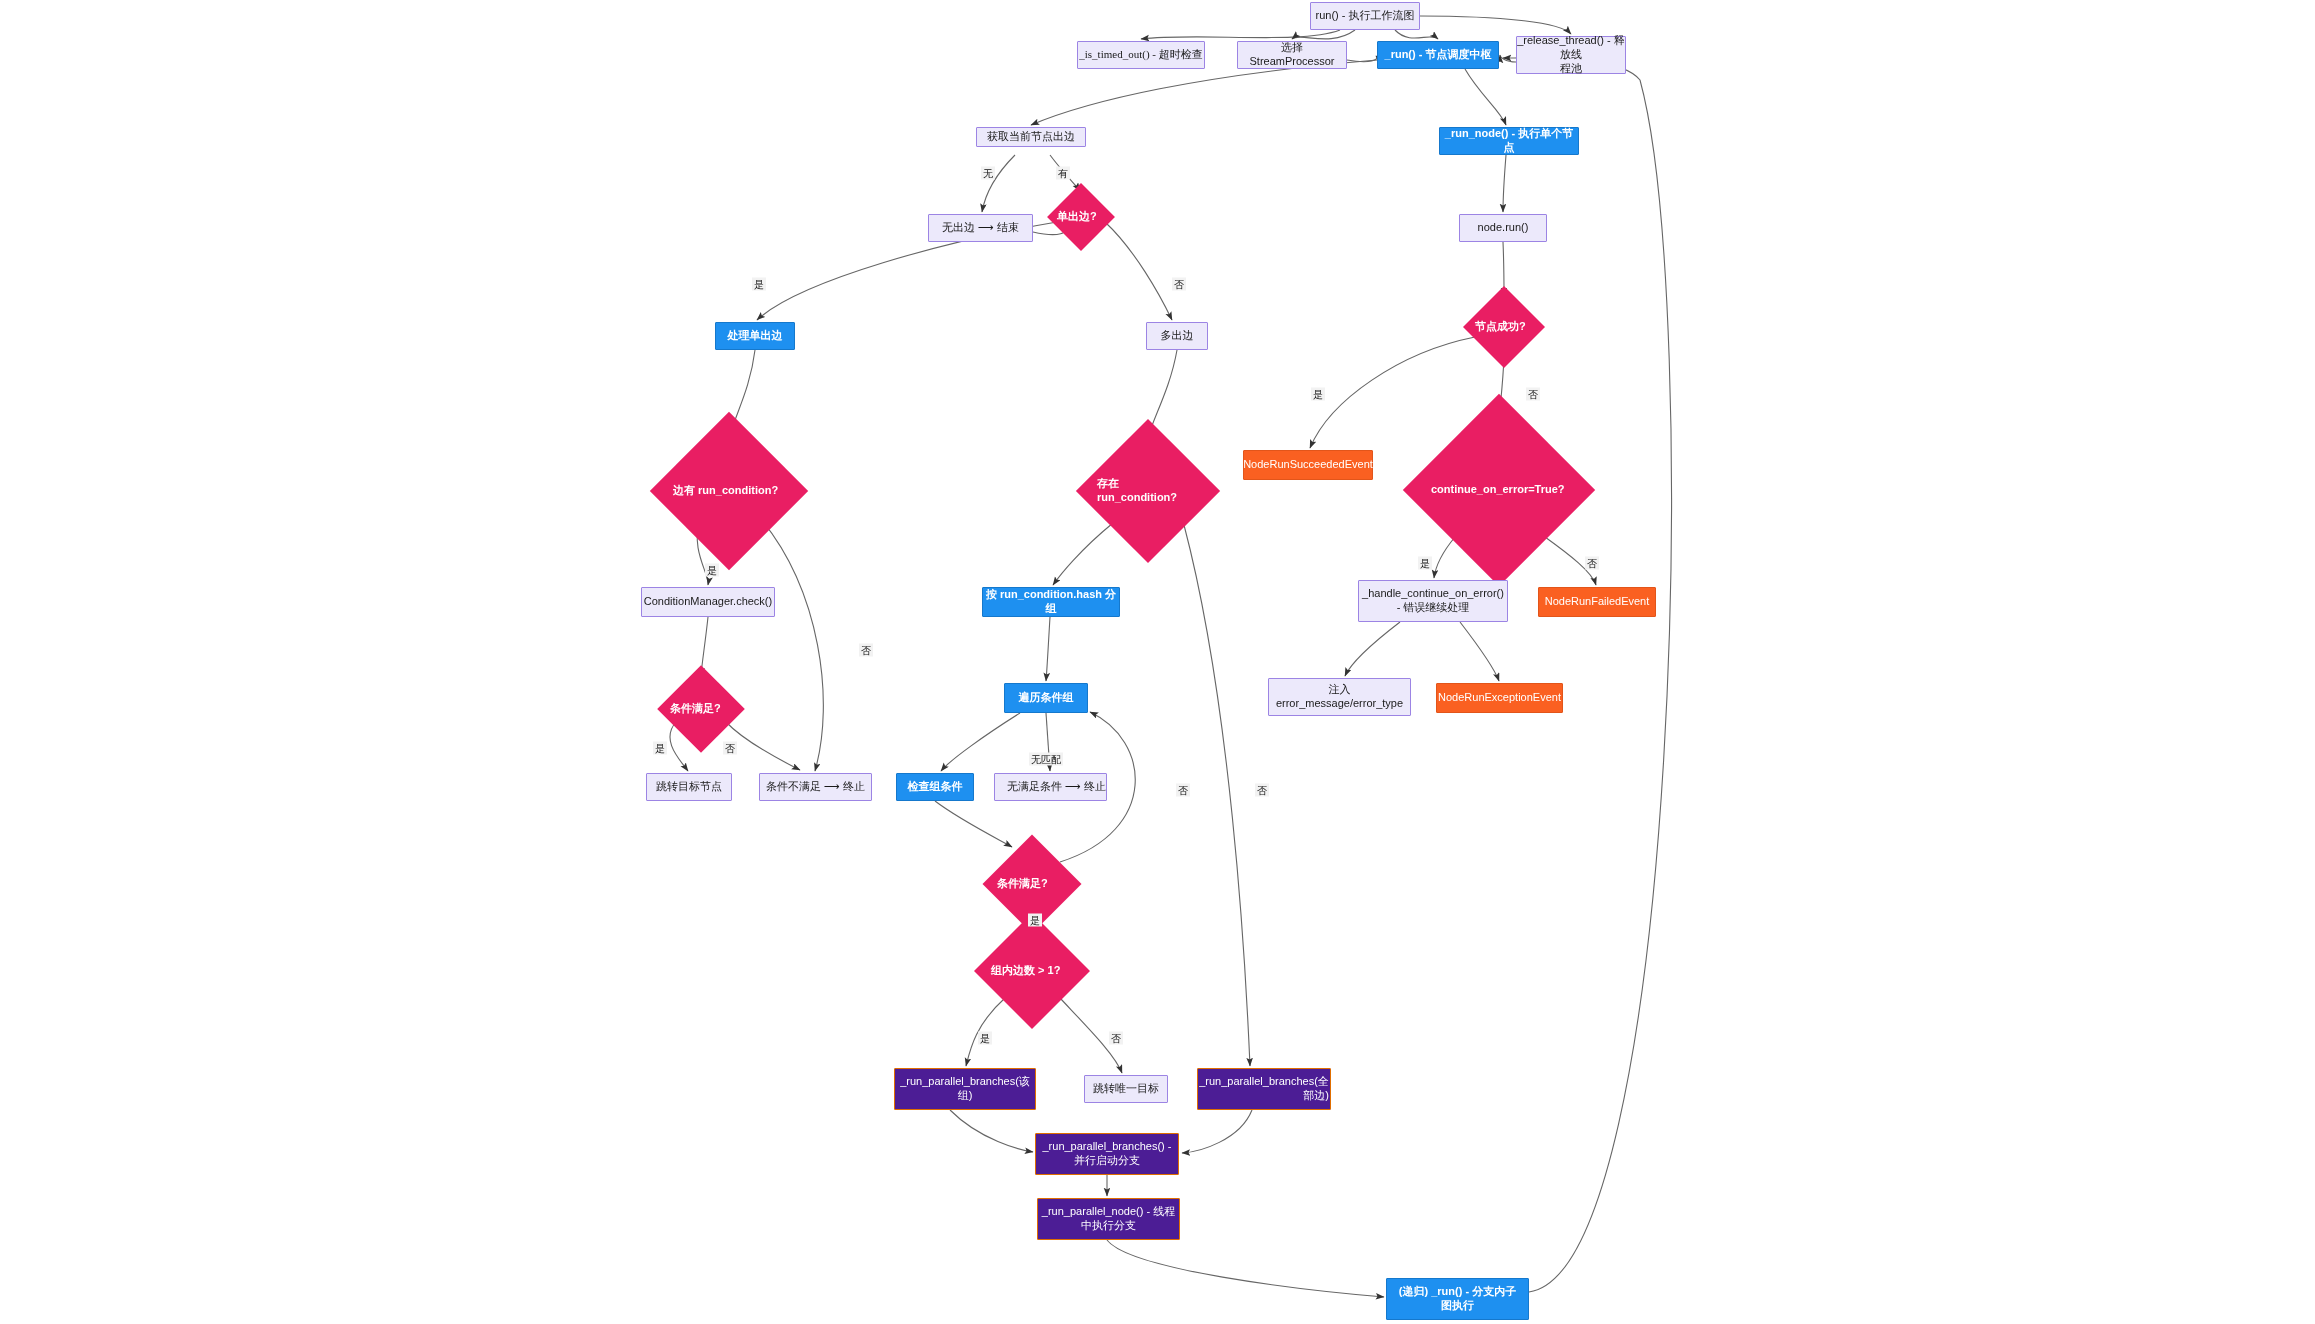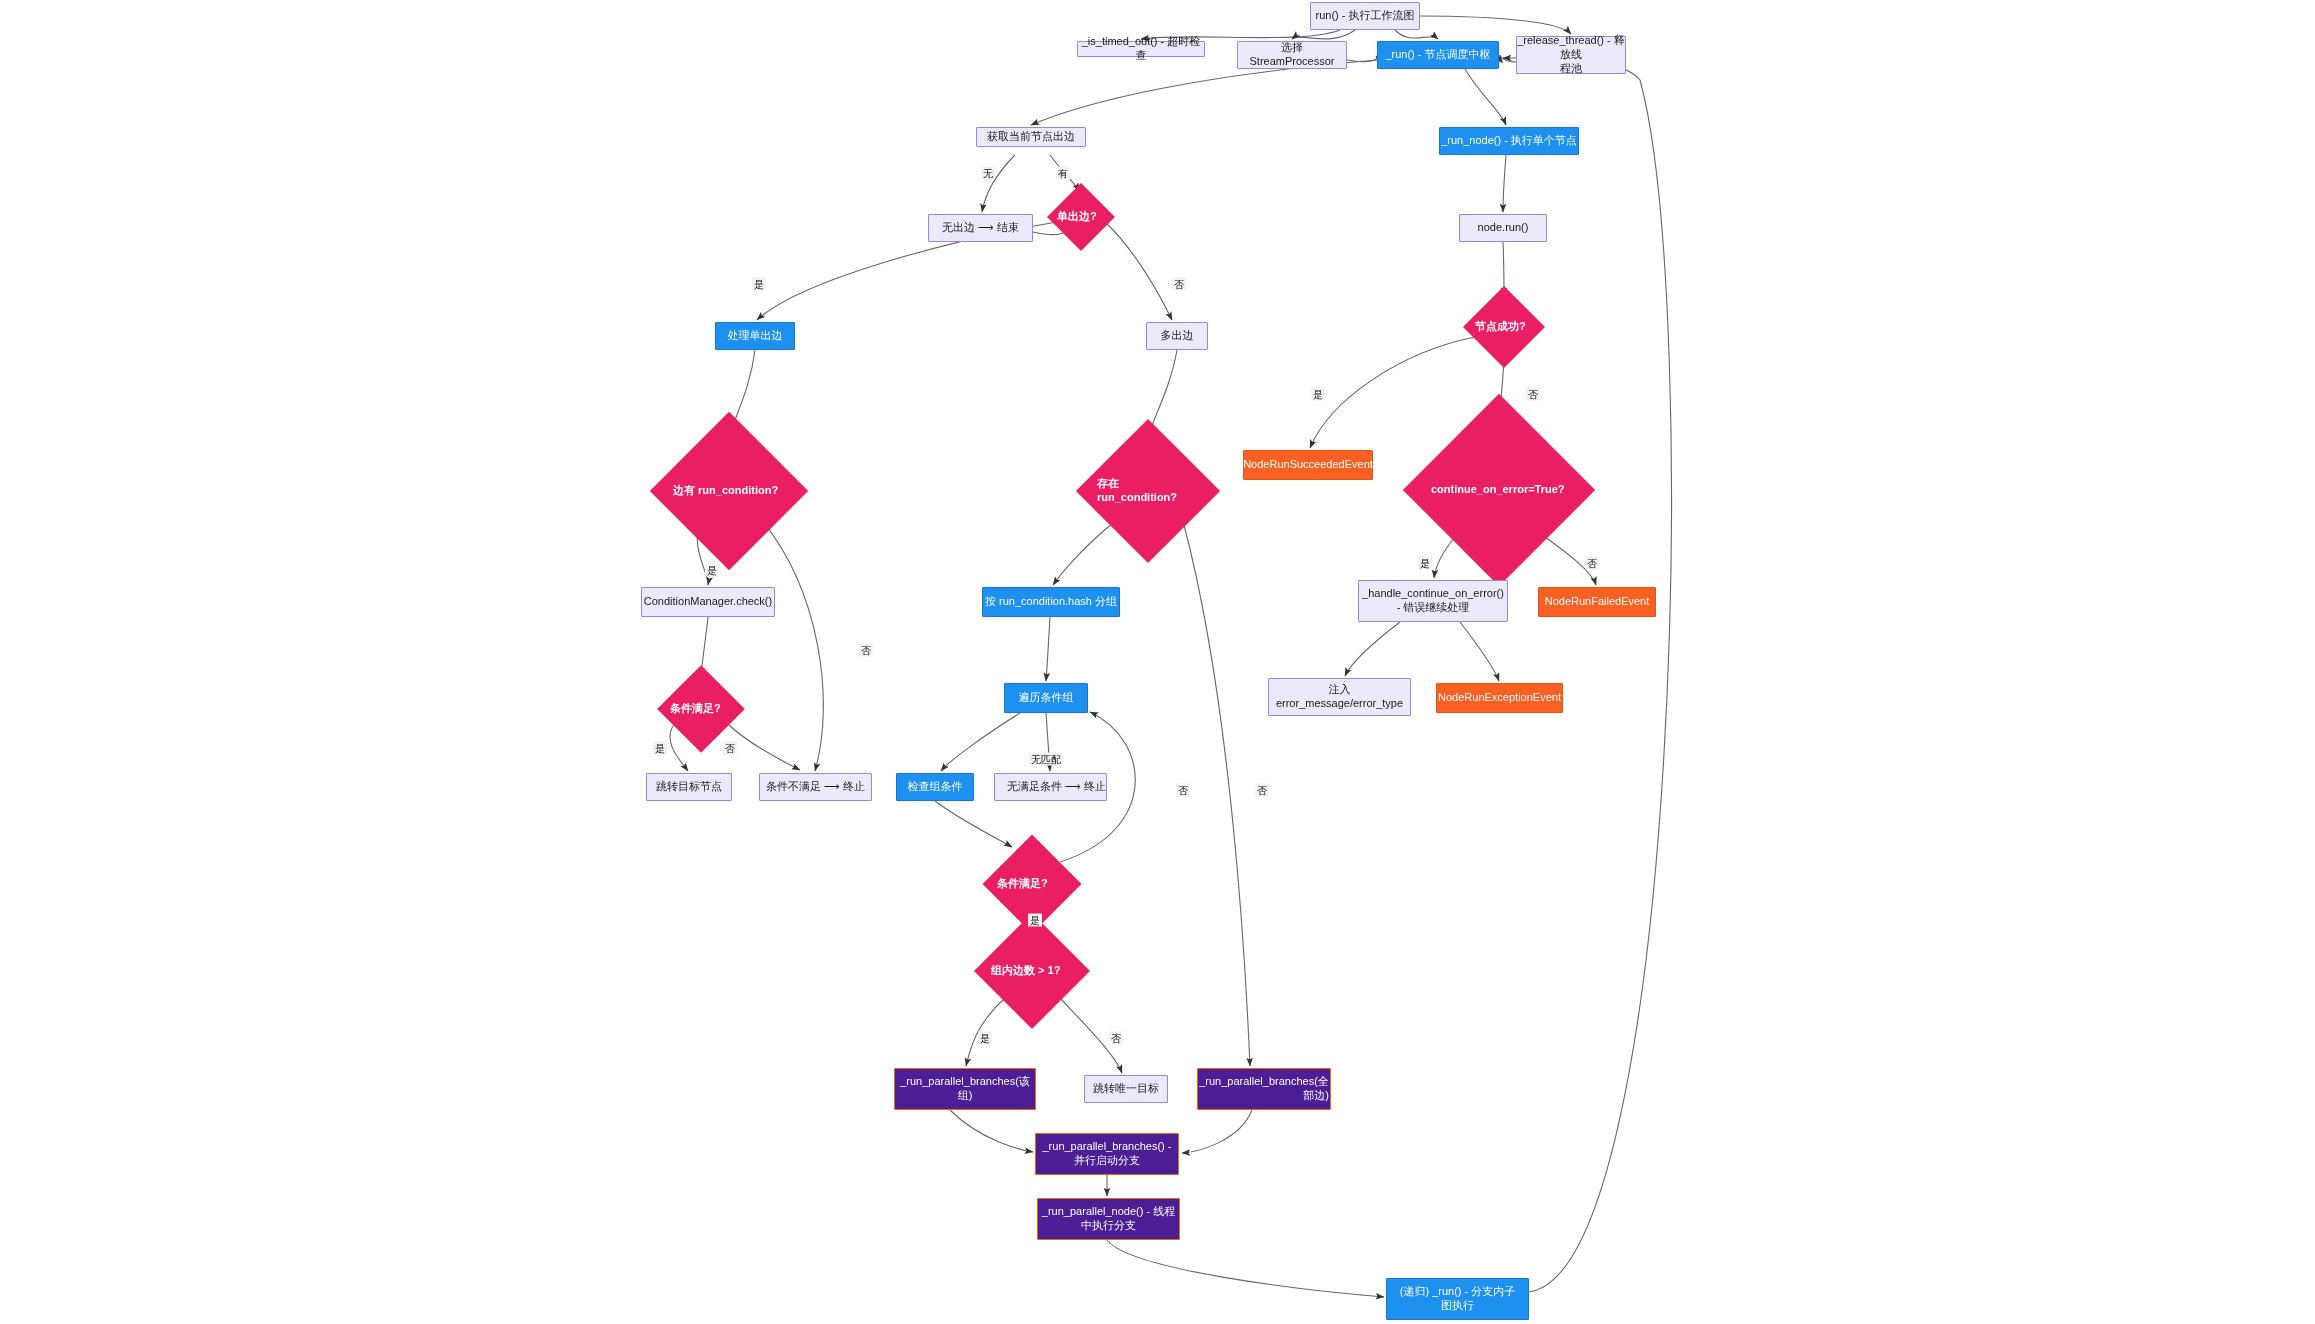--- a/index.html
+++ b/index.html
@@ -42,21 +42,21 @@
     color: #1a1a1a;
     font-size: 11px;
     border-radius: 1px;
   }
   
   .n-blue {
     background: #1E90F0;
     border: 1px solid #1578CC;
     color: #ffffff;
     font-size: 11px;
-    font-weight: normal;
+    font-weight: bold;
     border-radius: 1px;
   }
   
   .n-orange {
     background: #4c1d95;
     border: 1px solid #E06E00;
     color: #ffffff;
     font-size: 11px;
     border-radius: 1px;
   }
@@ -192,21 +192,21 @@
       <path d="M1460,622 C1480,648 1495,670 1499,681"></path>
 
       <path d="M1455,537 C1440,555 1435,570 1434,578"></path>
 
       <path d="M1545,537 C1570,555 1592,572 1596,585"></path>
     </g>
   </svg>
 
   <div id="nodes">
       <div class="node n-process" style="left: 1310px; top: 2px; width: 110px; height: 28px;"><span>run() - 执行工作流图</span></div>
-      <div class="node n-process" style="left: 1077px; top: 41px; width: 128px; height: 16px;"><span>_is_timed_out() - 超时检查</span></div>
+      <div class="node n-process" style="left: 1077px; top: 41px; width: 128px; height: 28px; font-family: Liberation Serif, serif;"><span>_is_timed_out() - 超时检查</span></div>
       <div class="node n-process" style="left: 1237px; top: 41px; width: 110px; height: 28px;"><span>选择 StreamProcessor</span></div>
       <div class="node n-blue" style="left: 1377px; top: 41px; width: 122px; height: 28px;"><span>_run() - 节点调度中枢</span></div>
       <div class="node n-process" style="left: 1516px; top: 36px; width: 110px; height: 38px;"><span>_release_thread() - 释放线
 程池</span></div>
       <div class="node n-process" style="left: 976px; top: 127px; width: 110px; height: 20px;"><span>获取当前节点出边</span></div>
       <div class="node n-blue" style="left: 1439px; top: 127px; width: 140px; height: 28px;"><span>_run_node() - 执行单个节点</span></div>
       <div class="node n-process" style="left: 928px; top: 214px; width: 105px; height: 28px;"><span>无出边 ⟶ 结束</span></div>
       <div class="node n-decision" style="left: 1057px; top: 193px; width: 48px; height: 48px;"><div class="dia"></div><span class="dlabel">单出边?</span></div>
       <div class="node n-process" style="left: 1459px; top: 214px; width: 88px; height: 28px;"><span>node.run()</span></div>
       <div class="node n-blue" style="left: 715px; top: 322px; width: 80px; height: 28px;"><span>处理单出边</span></div>

